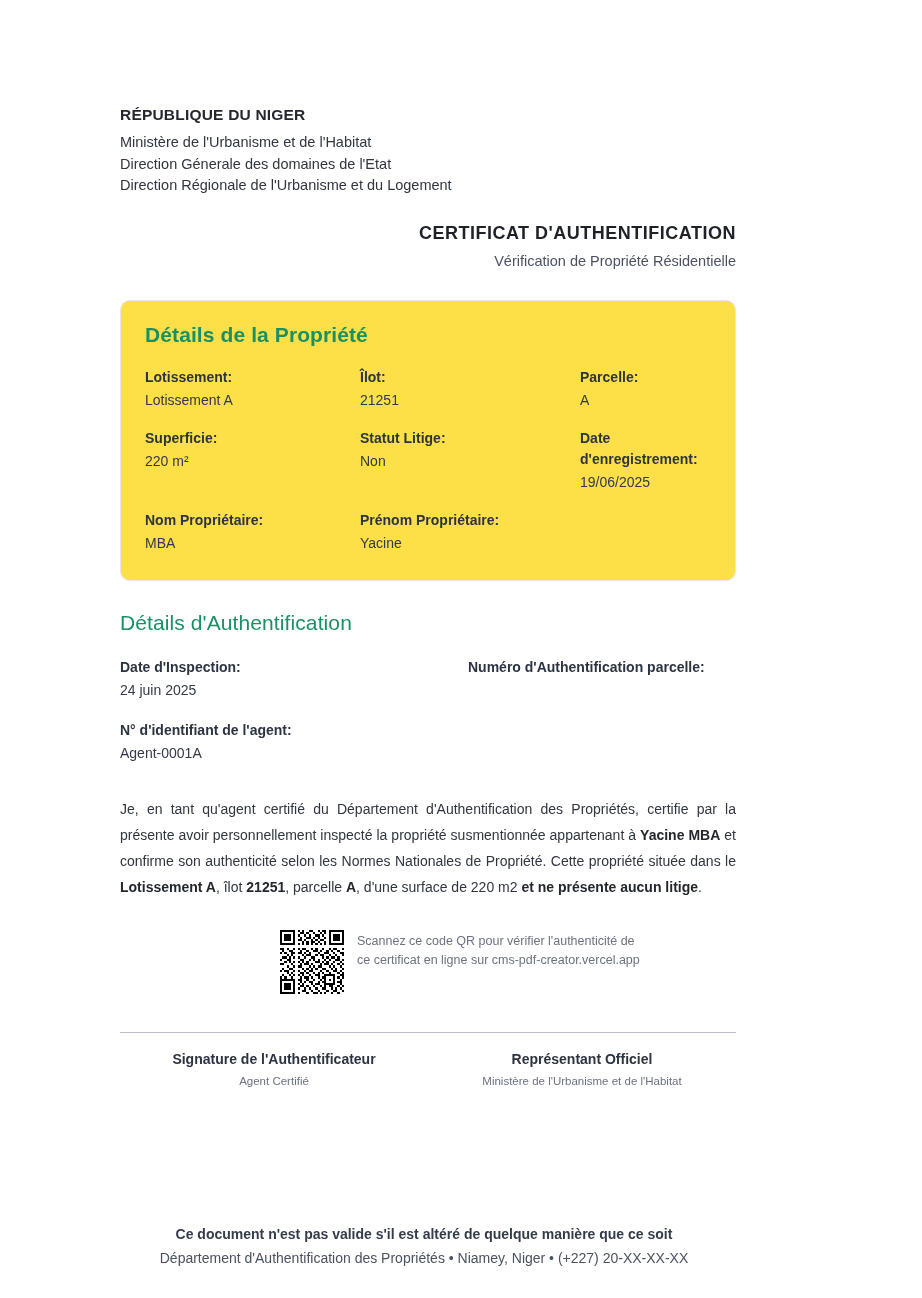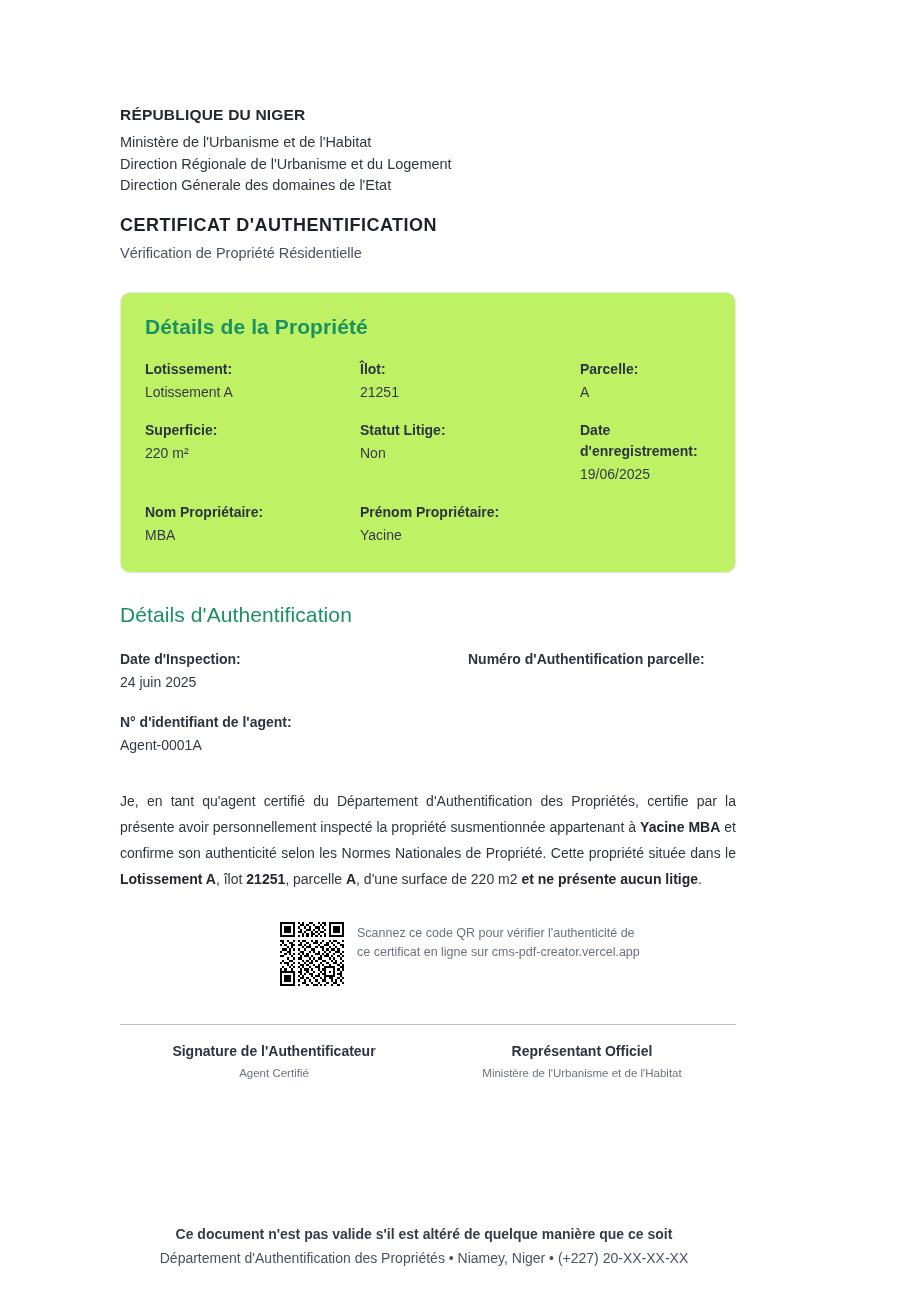--- a/index.html
+++ b/index.html
@@ -32,42 +32,42 @@
     margin: 0 0 8px 0;
   }
   .org-line {
     font-size: 14.5px;
     color: #2f3640;
     line-height: 21.5px;
     margin: 0;
   }
 
   .doc-title-block {
-    text-align: left;
-    margin-top: 18px;
+    text-align: right;
+    margin-top: 26px;
   }
   .doc-title {
     font-size: 18px;
     font-weight: bold;
     letter-spacing: 0.5px;
     color: #1d2128;
     margin: 0;
   }
   .doc-subtitle {
     font-size: 14.5px;
     color: #4a5260;
     margin: 9px 0 0 0;
   }
 
   
   .card {
     margin-top: 31px;
     border: 1px solid #e6e8eb;
     border-radius: 10px;
-    background: #bef264;
+    background: #fde047;
     box-shadow: 0 1px 2px rgba(16,24,40,0.03);
     padding: 22px 24px 26px 24px;
     box-sizing: border-box;
   }
   .card-title {
     font-size: 21px;
     font-weight: bold;
     color: #1a9163;
     margin: 0 0 20px 0;
     letter-spacing: 0.1px;
@@ -184,22 +184,22 @@
   }
 </style>
 </head>
 <body>
 
 <div class="page">
 
   <div class="org-block">
     <div class="org-title">RÉPUBLIQUE DU NIGER</div>
     <div class="org-line">Ministère de l'Urbanisme et de l'Habitat</div>
+    <div class="org-line">Direction Génerale des domaines de l'Etat</div>
     <div class="org-line">Direction Régionale de l'Urbanisme et du Logement</div>
-    <div class="org-line">Direction Génerale des domaines de l'Etat</div>
   </div>
 
   <div class="doc-title-block">
     <div class="doc-title">CERTIFICAT D'AUTHENTIFICATION</div>
     <div class="doc-subtitle">Vérification de Propriété Résidentielle</div>
   </div>
 
   <div class="card">
     <div class="card-title">Détails de la Propriété</div>
     <div class="grid3">

